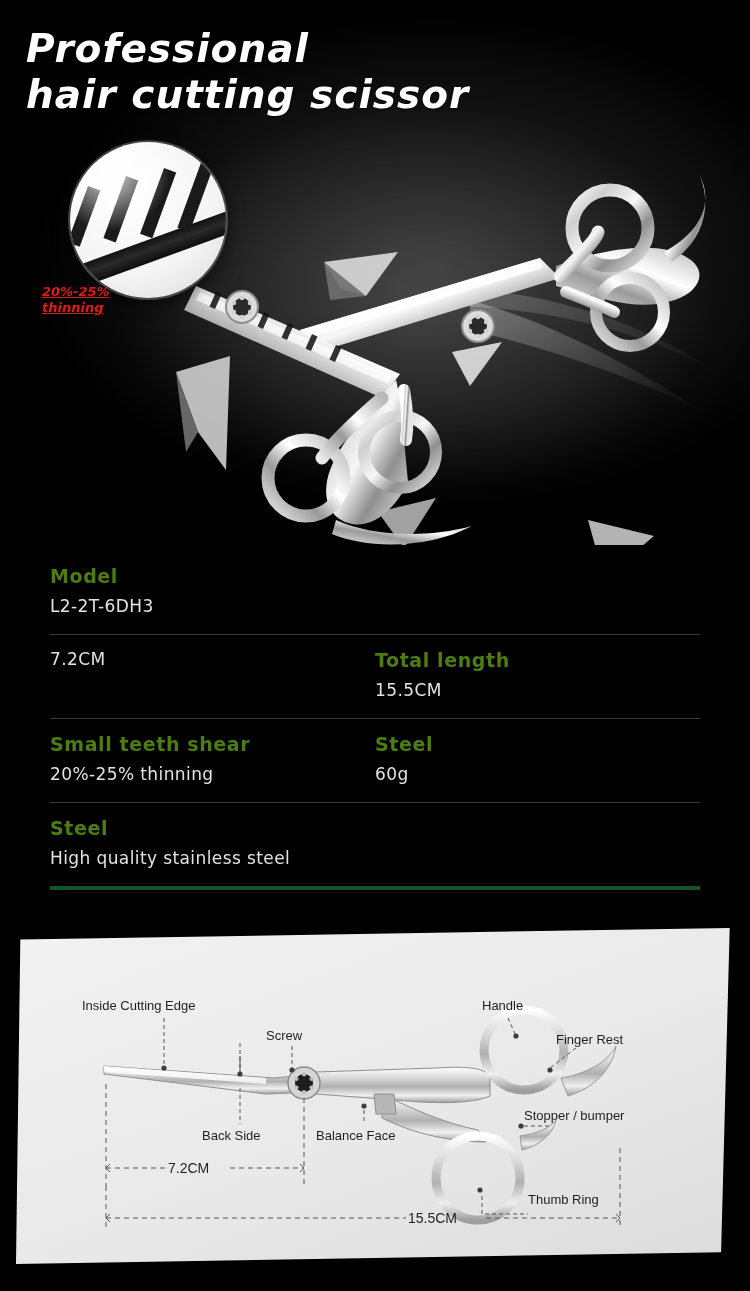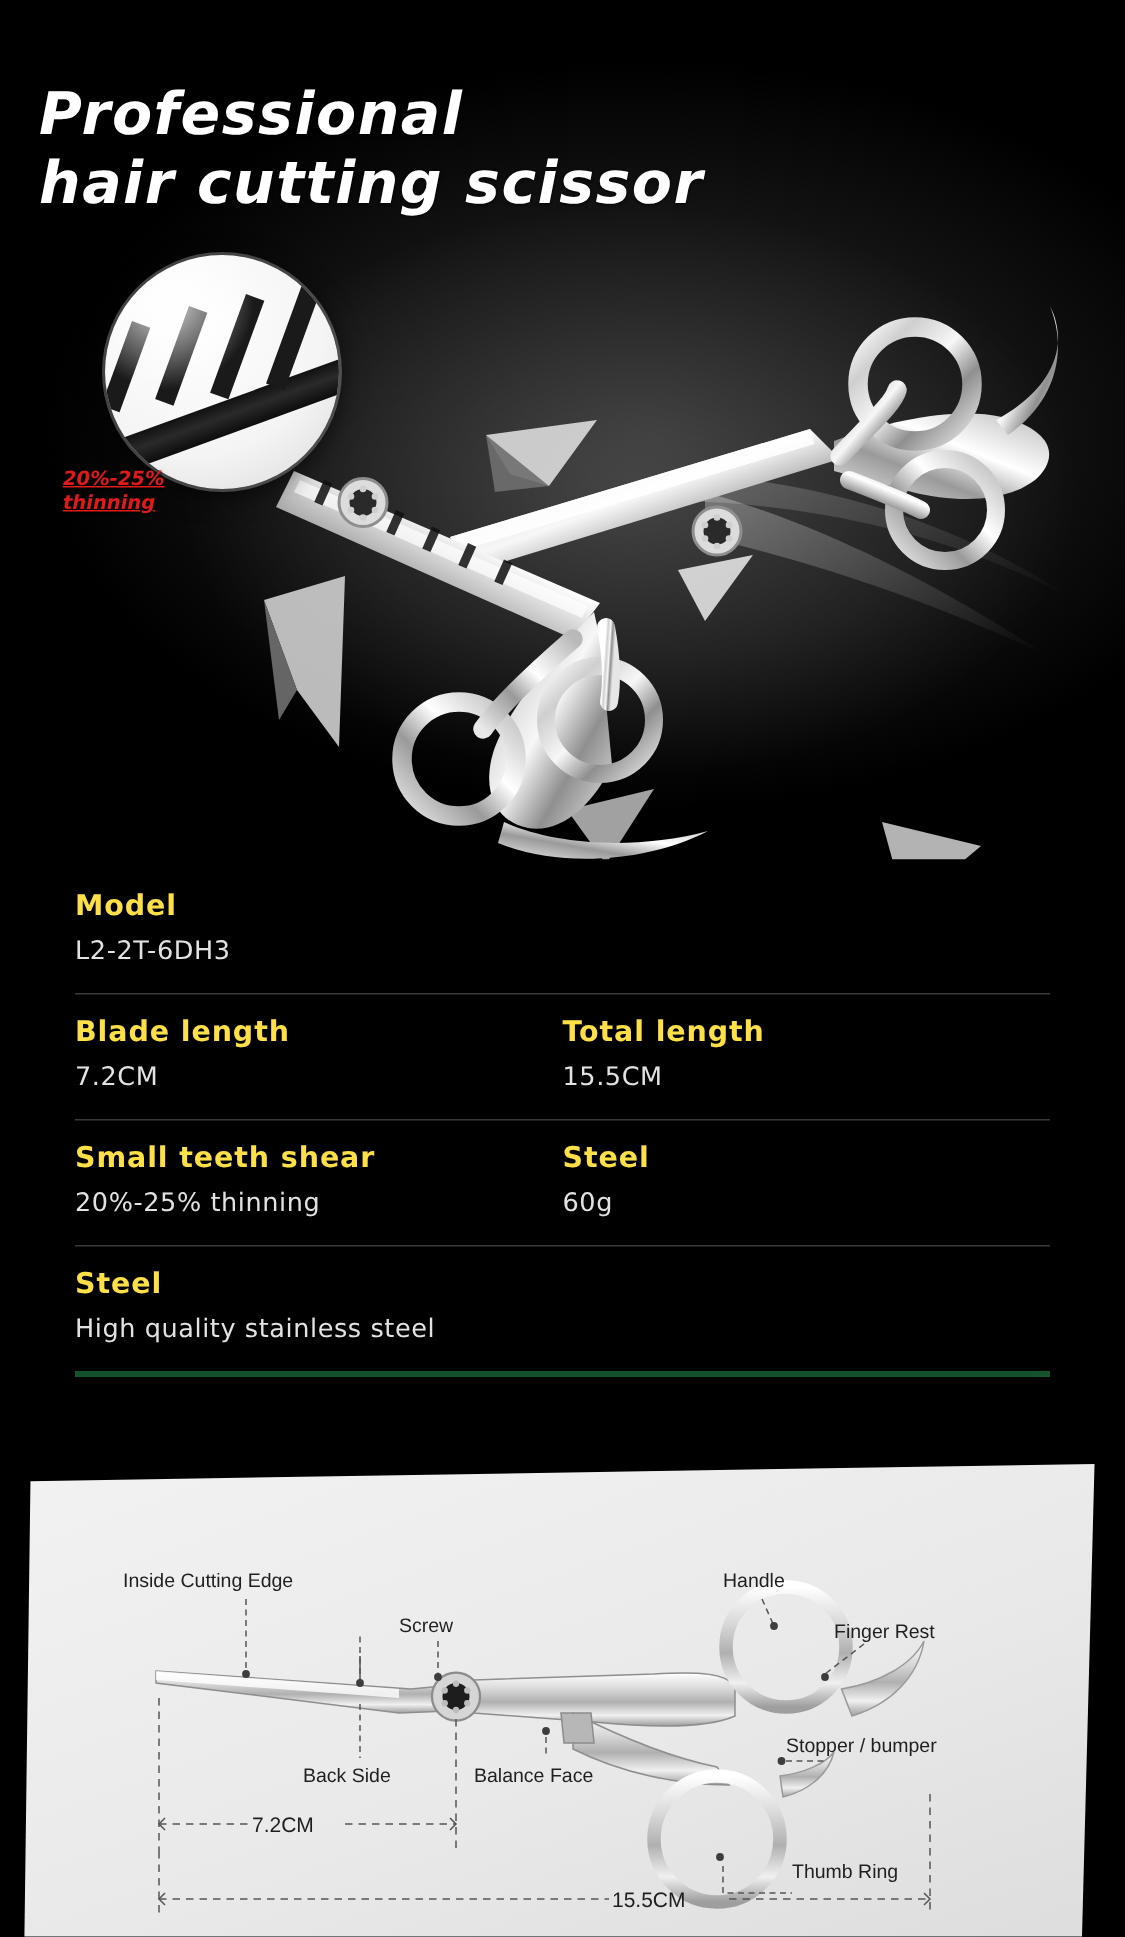--- a/index.html
+++ b/index.html
@@ -4,21 +4,21 @@
 <style>
   * { box-sizing: border-box; margin: 0; padding: 0; }
   body {
     width: 750px;
     height: 1291px;
     background: #000;
     font-family: "Liberation Sans", sans-serif;
     overflow: hidden;
     position: relative;
   }
-  .page { position: relative; width: 750px; height: 1194px; background: #000; margin-top: 28px; }
+  .page { position: relative; width: 750px; height: 1194px; background: #000; }
 
   
   .hero {
     position: relative;
     width: 750px;
     height: 545px;
     background:
       radial-gradient(ellipse 520px 320px at 58% 48%, #262626 0%, #141414 45%, #000 78%),
       #000;
     overflow: hidden;
@@ -88,38 +88,38 @@
   .specs { position: relative; padding: 0 50px; margin-top: 6px; }
   .spec-row {
     display: flex;
     border-bottom: 1px solid #3a3a3a;
     padding: 14px 0 18px 0;
   }
   .spec-row:last-child { border-bottom: 4px solid #14532d; }
   .spec-cell { flex: 0 0 50%; }
   .spec-cell.full { flex: 0 0 100%; }
   .spec-label {
-    color: #fde047;
+    color: #4d7c0f;
     font-family: "DejaVu Sans", sans-serif;
     font-size: 19px;
     font-weight: 700;
     letter-spacing: .6px;
     margin-bottom: 9px;
   }
   .spec-value {
     color: #e2e2e2;
     font-family: "DejaVu Sans", sans-serif;
     font-size: 17px;
     letter-spacing: .4px;
   }
 
   
   .diagram-wrap {
     position: absolute;
-    left: 0; top: 948px;
+    left: 0; top: 928px;
     width: 750px; height: 343px;
     overflow: hidden;
   }
   .diagram-bg {
     position: absolute;
     left: 16px; top: 0;
     width: 718px; height: 336px;
     background: linear-gradient(160deg, #f2f2f2 0%, #e9e9e9 55%, #dcdcdc 100%);
     clip-path: polygon(0.6% 3.4%, 99.4% 0%, 98.2% 96.5%, 0% 100%);
   }
@@ -241,21 +241,20 @@
 
     <div class="spec-row">
       <div class="spec-cell full">
         <div class="spec-label">Model</div>
         <div class="spec-value">L2-2T-6DH3</div>
       </div>
     </div>
 
     <div class="spec-row">
       <div class="spec-cell">
-        <div class="spec-label">Blade length</div>
         <div class="spec-value">7.2CM</div>
       </div>
       <div class="spec-cell">
         <div class="spec-label">Total length</div>
         <div class="spec-value">15.5CM</div>
       </div>
     </div>
 
     <div class="spec-row">
       <div class="spec-cell">

